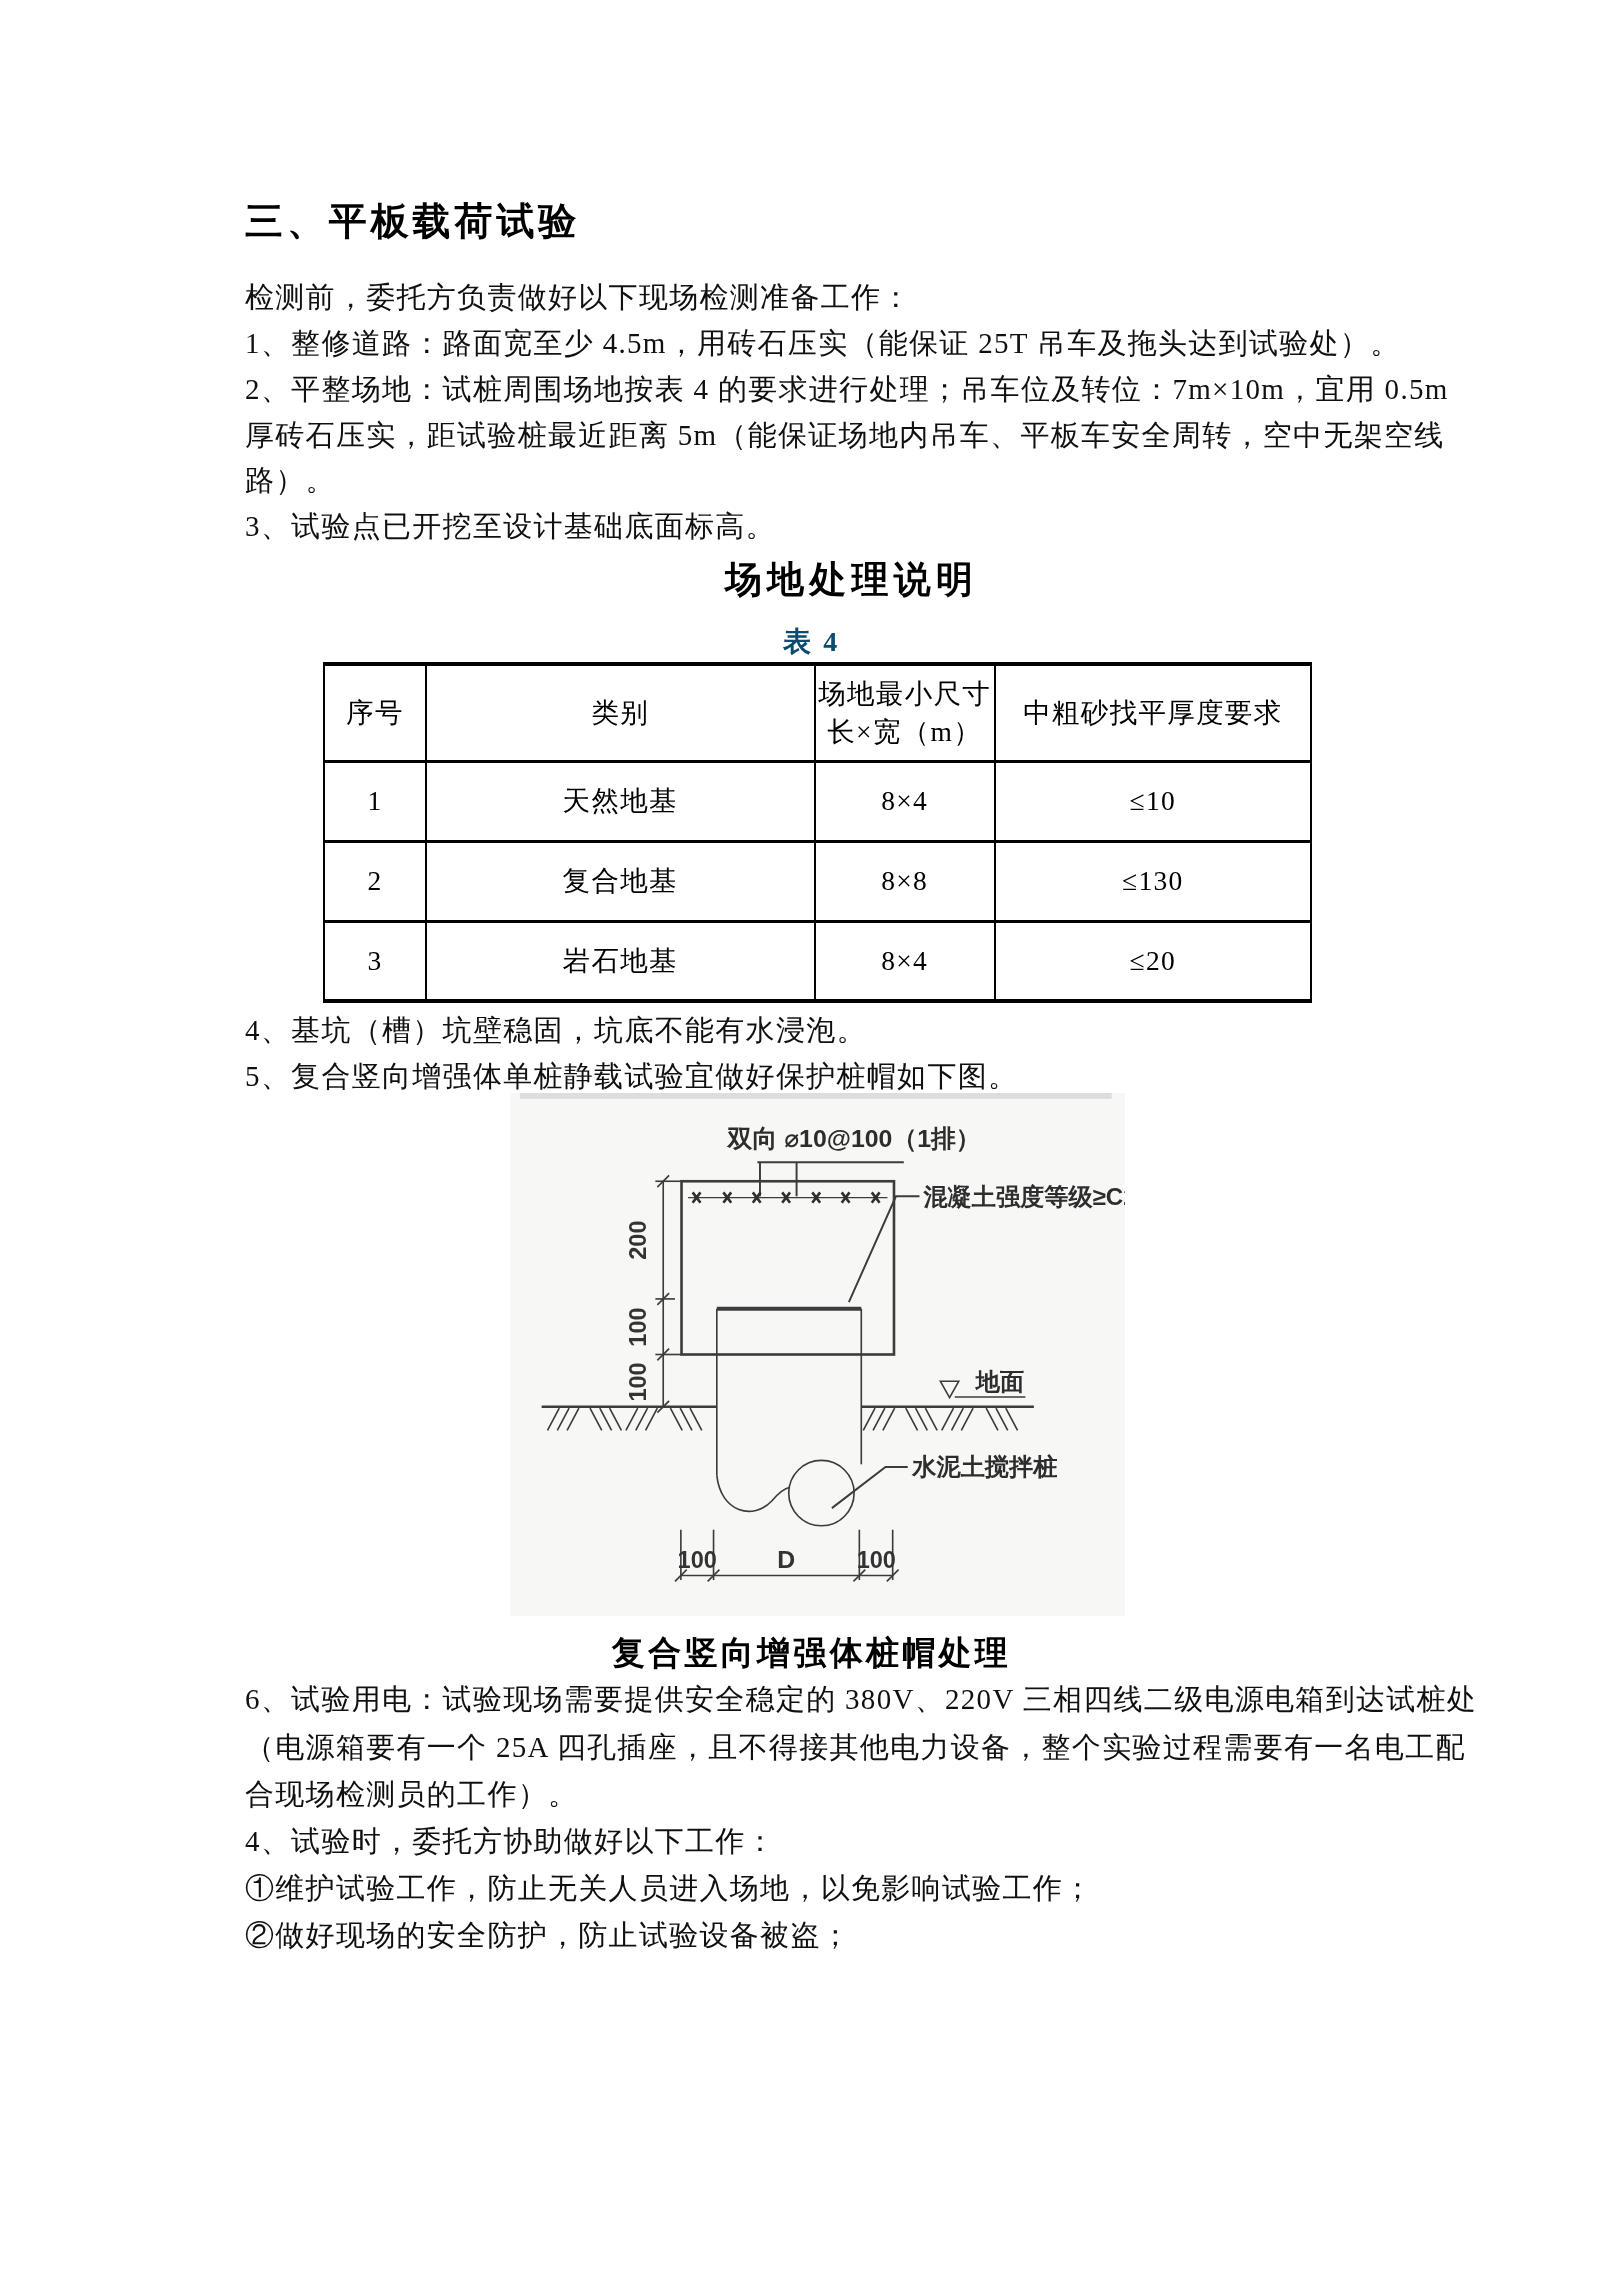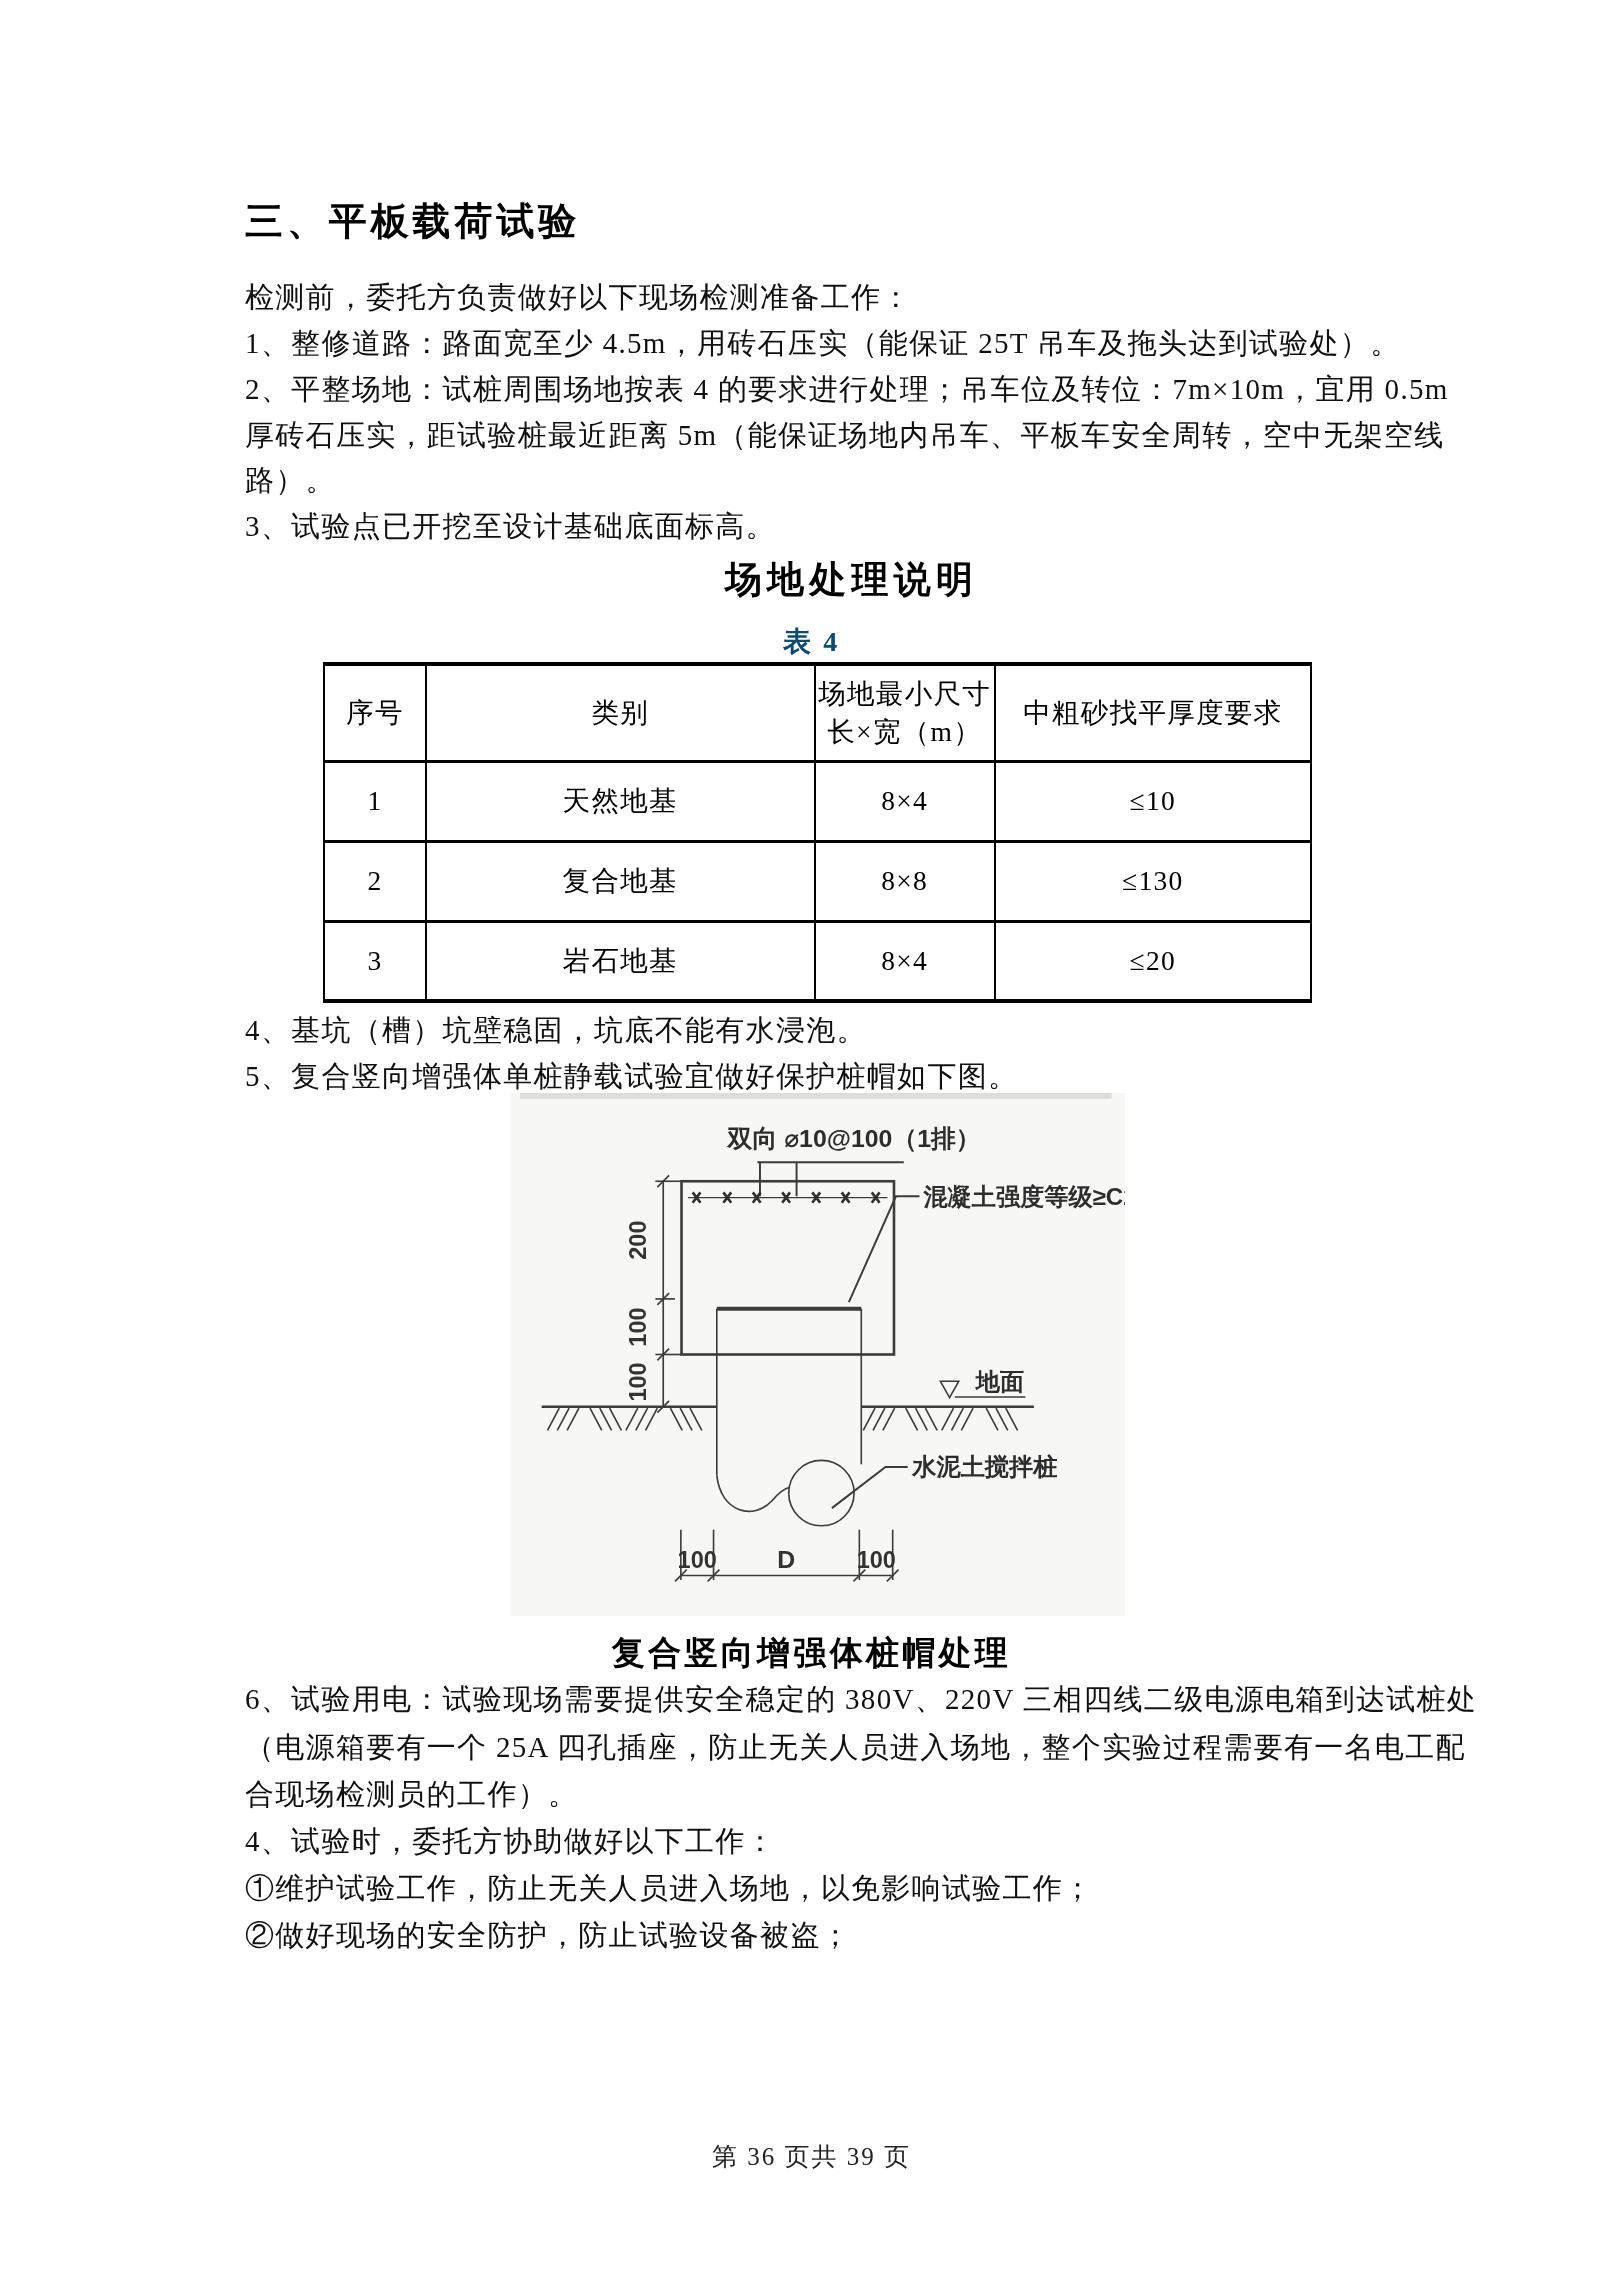--- a/index.html
+++ b/index.html
@@ -194,22 +194,21 @@
       </g>
       <text class="fig-dim" x="286" y="726" font-size="36" text-anchor="middle">100</text>
       <text class="fig-dim" x="422" y="726" font-size="38" text-anchor="middle">D</text>
       <text class="fig-dim" x="560" y="726" font-size="36" text-anchor="middle">100</text>
     </svg>
   </div>
 
   <p class="figure-caption">复合竖向增强体桩帽处理</p>
 
   <p class="body-line" style="top:1680px">6、试验用电：试验现场需要提供安全稳定的 380V、220V 三相四线二级电源电箱到达试桩处</p>
-  <p class="body-line" style="top:1728px">（电源箱要有一个 25A 四孔插座，防止无关人员进入场地，整个实验过程需要有一名电工配</p>
+  <p class="body-line" style="top:1728px">（电源箱要有一个 25A 四孔插座，且不得接其他电力设备，整个实验过程需要有一名电工配</p>
   <p class="body-line" style="top:1775px">合现场检测员的工作）。</p>
   <p class="body-line" style="top:1822px">4、试验时，委托方协助做好以下工作：</p>
   <p class="body-line" style="top:1869px">①维护试验工作，防止无关人员进入场地，以免影响试验工作；</p>
   <p class="body-line" style="top:1916px">②做好现场的安全防护，防止试验设备被盗；</p>
 
-  <p class="footer-line">第 36 页共 39 页</p>
 
 </div>
 
 
 </body></html>

